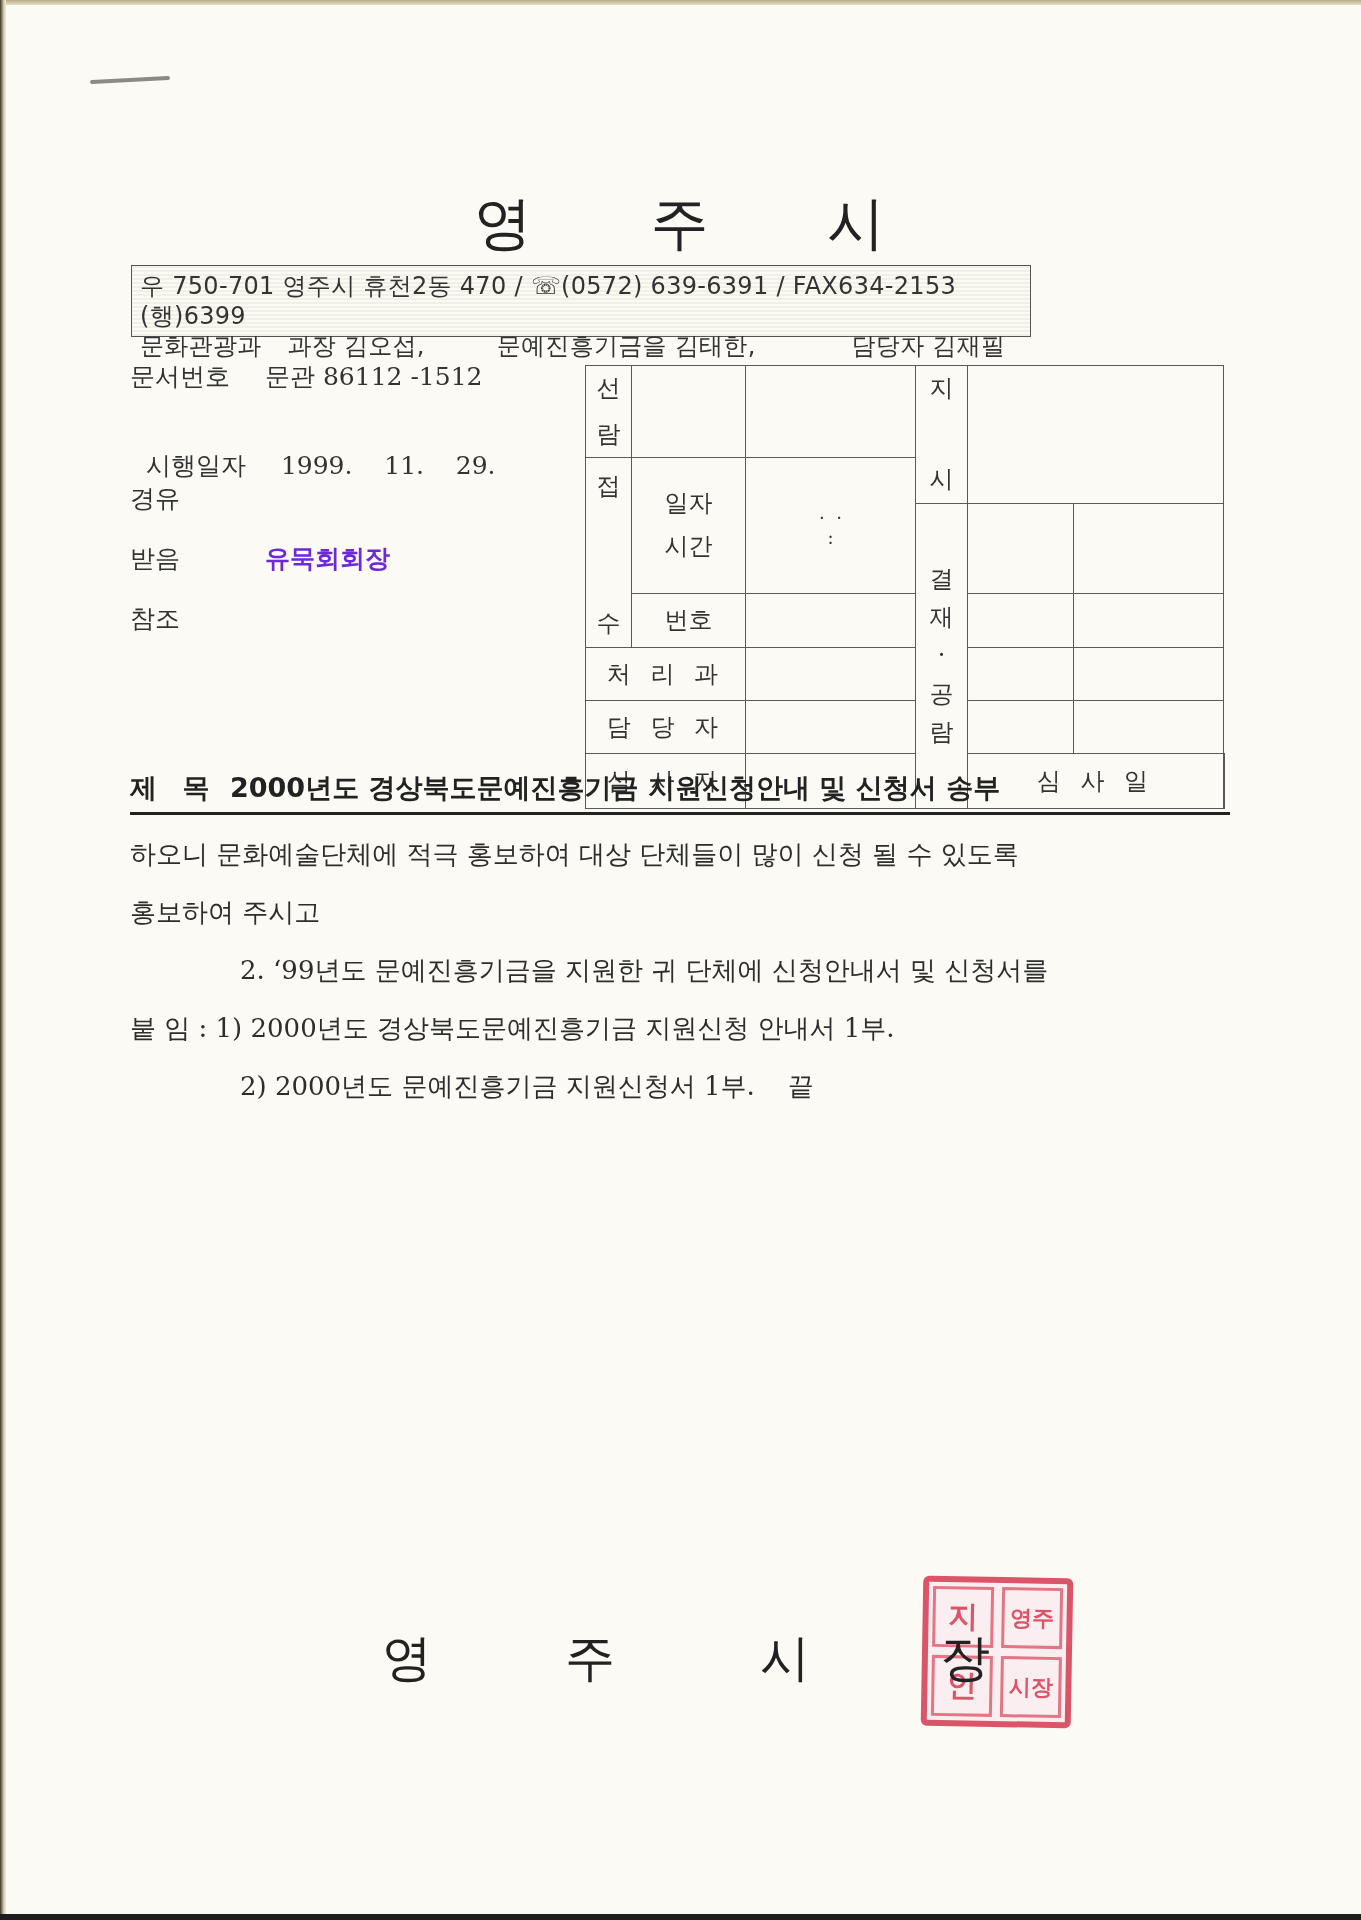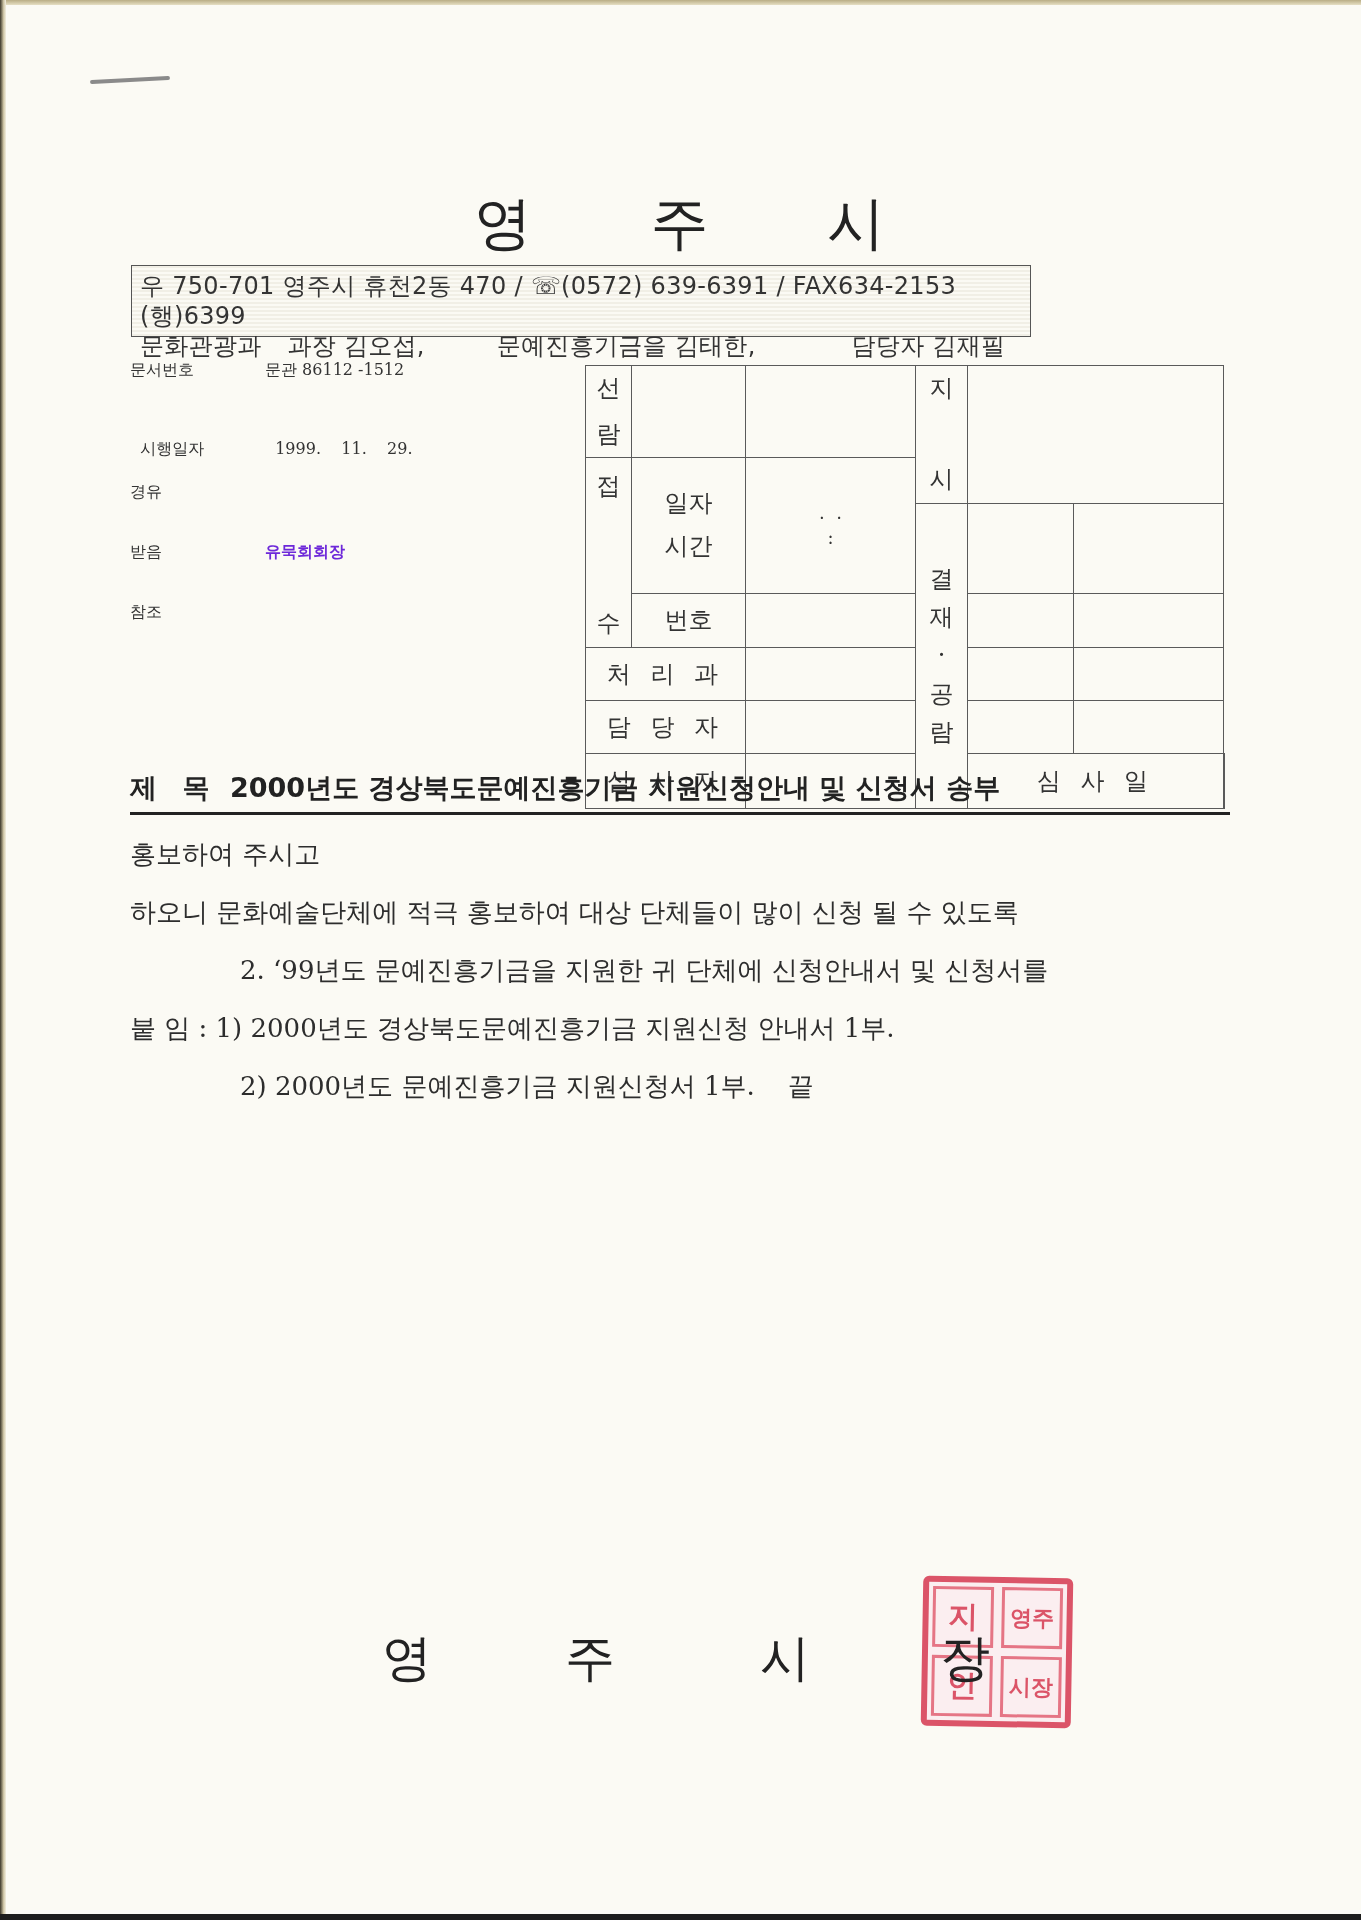--- a/index.html
+++ b/index.html
@@ -28,21 +28,21 @@
     background: repeating-linear-gradient(0deg, #f1efe6 0 2px, #fbfaf4 2px 4px);
     font-family: "DejaVu Sans", "Liberation Sans", sans-serif;
     font-size: 24px; color: #333; line-height: 30px; padding: 5px 8px; box-sizing: border-box;
     letter-spacing: 0.3px;
   }
   .address-box .line2 span { display: inline-block; }
   .address-box .line2 .gap1 { margin-left: 18px; }
   .address-box .line2 .gap2 { margin-left: 64px; }
   .address-box .line2 .gap3 { margin-left: 88px; }
 
-  .meta-row { left: 130px; font-size: 16px; color: #333; }
+  .meta-row { left: 130px; font-size: 25px; color: #333; }
   .meta-row .lbl { display: inline-block; width: 135px; }
   .meta-row .val b { font-weight: bold; color: #6d28d9; }
 
   table.approval {
     position: absolute; left: 585px; top: 365px;
     border-collapse: collapse; table-layout: fixed;
     font-size: 24px; color: #333;
   }
   table.approval td { border: 1.5px solid #5a5a5a; padding: 0; text-align: center; vertical-align: middle; }
   .vert { line-height: 1.9; }
@@ -188,22 +188,22 @@
     <td></td>
   </tr>
 </tbody>
   </table>
 
 <div class="abs subject">
   <span class="lbl">제 목</span><span>2000년도 경상북도문예진흥기금 지원신청안내 및 신청서 송부</span>
 </div>
 
 <div class="abs body-text">
+  <p>하오니 문화예술단체에 적극 홍보하여 대상 단체들이 많이 신청 될 수 있도록</p>
   <p>홍보하여 주시고</p>
-  <p>하오니 문화예술단체에 적극 홍보하여 대상 단체들이 많이 신청 될 수 있도록</p>
   <p class="indent">2. ‘99년도 문예진흥기금을 지원한 귀 단체에 신청안내서 및 신청서를</p>
   <p>붙 임 : 1) 2000년도 경상북도문예진흥기금 지원신청 안내서 1부.</p>
   <p class="indent2" style="white-space:pre">2) 2000년도 문예진흥기금 지원신청서 1부.    끝</p>
 </div>
 
 <div class="abs stamp">
   <div style="font-size:30px">지</div>
   <div style="font-size:22px">영주</div>
   <div style="font-size:30px">인</div>
   <div style="font-size:22px">시장</div>

